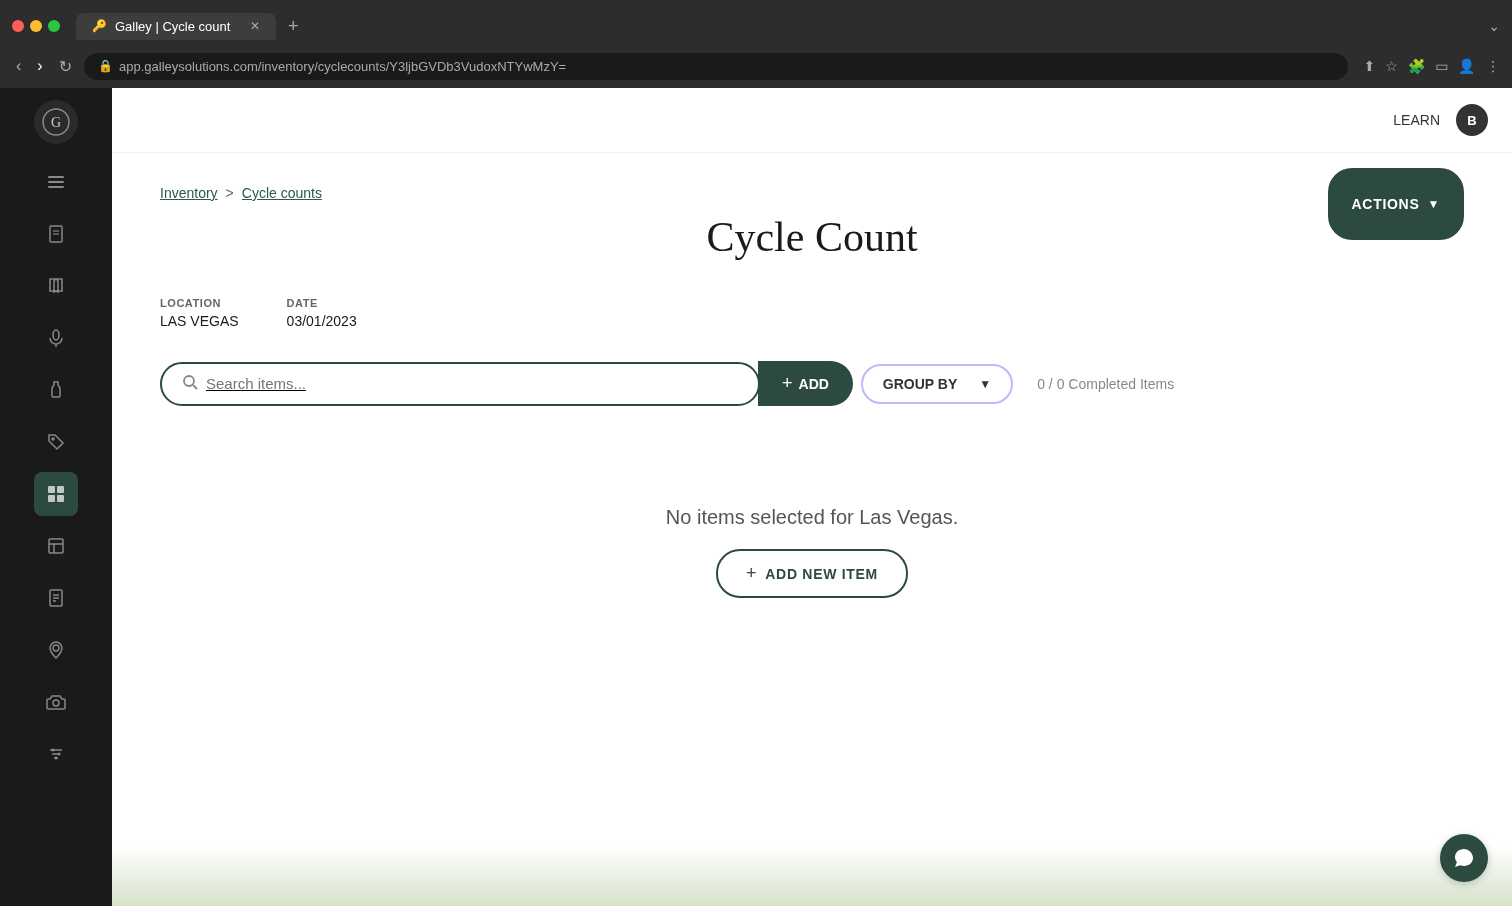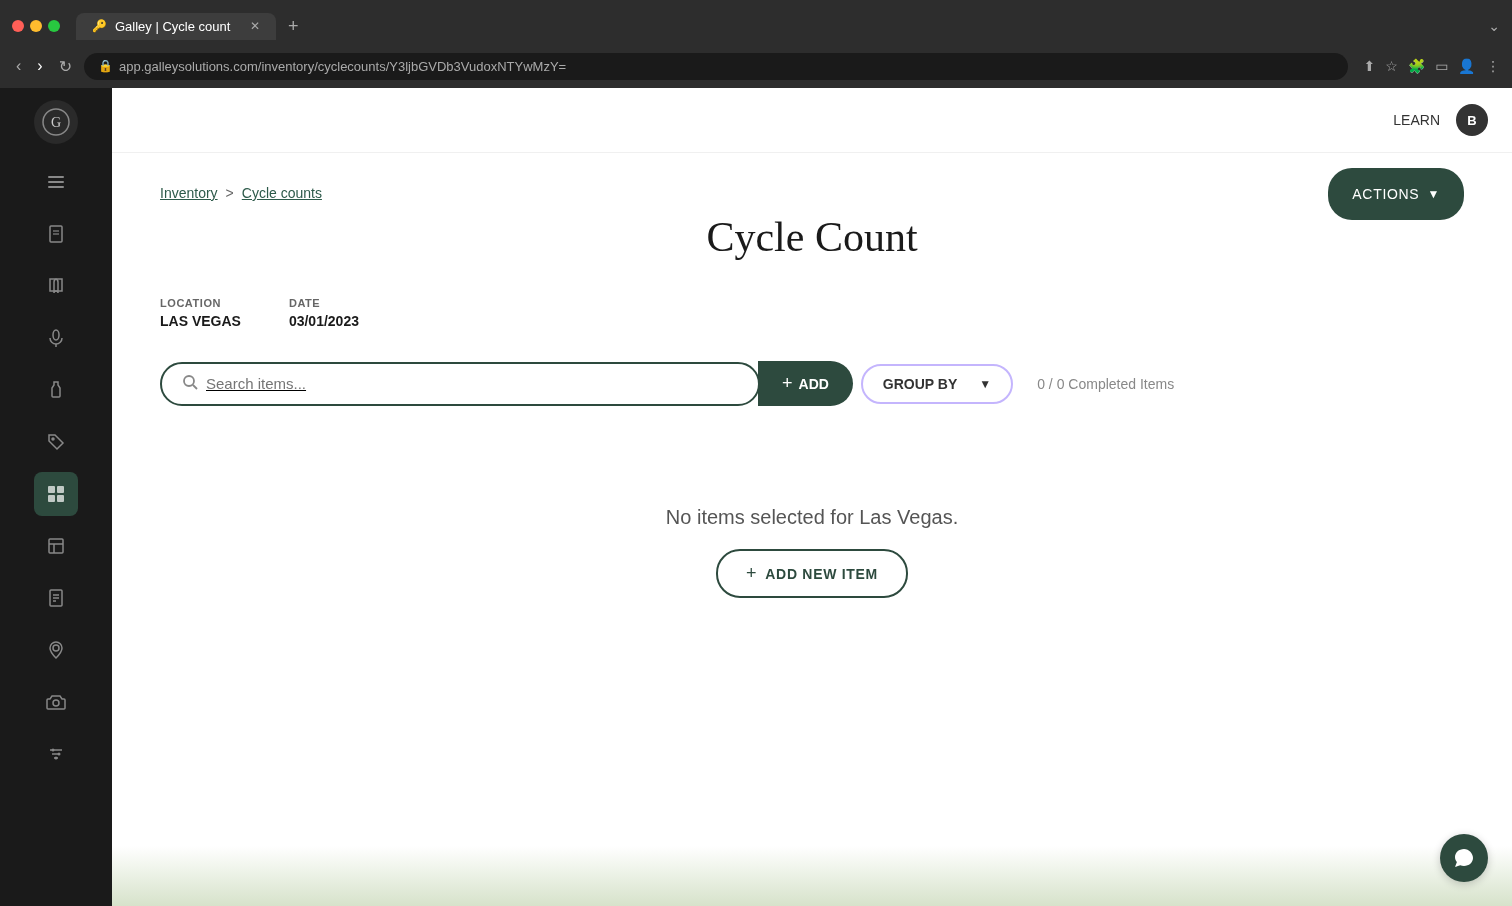--- a/index.html
+++ b/index.html
@@ -54,24 +54,24 @@
     .breadcrumb-link { color: #2d5a4a; font-size: 14px; text-decoration: underline; cursor: pointer; }
     .breadcrumb-sep { color: #666; font-size: 14px; }
 
     
     .page-title { font-family: Georgia, 'Times New Roman', serif; font-size: 42px; font-weight: normal; color: #1a1a1a; margin-bottom: 20px; text-align: center; }
 
     
     .meta-row { display: flex; gap: 48px; margin-bottom: 32px; }
     .meta-item { display: flex; flex-direction: column; gap: 4px; }
     .meta-label { font-size: 11px; color: #666; font-weight: 600; letter-spacing: 0.05em; text-transform: uppercase; margin-top: 16px; }
-    .meta-value { font-size: 14px; color: #1a1a1a; font-weight: 700; }
-
-    
-    .actions-btn { position: absolute; top: 80px; right: 48px; background: #2d4a3e; color: #fff; border: none; border-radius: 24px; padding: 18px 24px; font-size: 14px; font-weight: 400; cursor: pointer; display: flex; align-items: center; gap: 8px; letter-spacing: 0.05em; }
+    .meta-value { font-size: 14px; color: #1a1a1a; font-weight: 400; }
+
+    
+    .actions-btn { position: absolute; top: 80px; right: 48px; background: #2d4a3e; color: #fff; border: none; border-radius: 24px; padding: 28px 24px; font-size: 14px; font-weight: 700; cursor: pointer; display: flex; align-items: center; gap: 8px; letter-spacing: 0.05em; }
 
     
     .search-row { display: flex; align-items: center; gap: 0; margin-bottom: 40px; }
     .search-box { display: flex; align-items: center; gap: 8px; border: 2px solid #2d4a3e; border-radius: 24px; padding: 10px 20px; flex: 1; max-width: 600px; background: #fff; text-decoration: underline; }
     .search-icon { color: #888; font-size: 16px; }
     .search-input { border: none; outline: none; font-size: 15px; color: #333; width: 100%; background: transparent; }
     .add-btn { background: #2d4a3e; color: #fff; border: none; border-radius: 0 24px 24px 0; padding: 12px 24px; font-size: 14px; font-weight: 600; cursor: pointer; display: flex; align-items: center; gap: 6px; margin-left: -2px; }
     .group-btn { background: #fff; color: #333; border: 2px solid #c4b5fd; border-radius: 24px; padding: 10px 20px; font-size: 14px; font-weight: 600; cursor: pointer; display: flex; align-items: center; gap: 22px; margin-left: 8px; }
     .completed-text { margin-left: 24px; font-size: 14px; color: #888; white-space: nowrap; }
 

